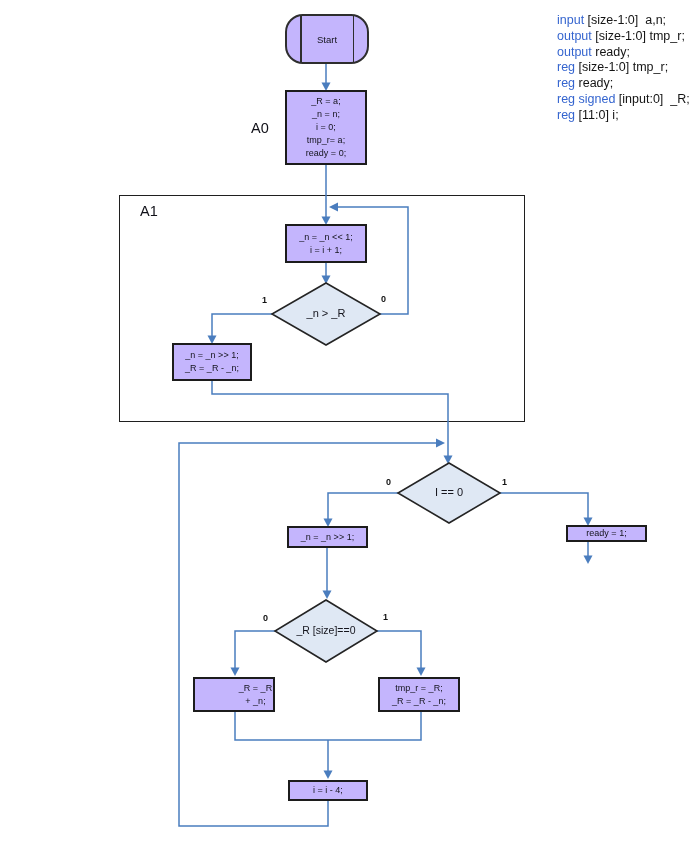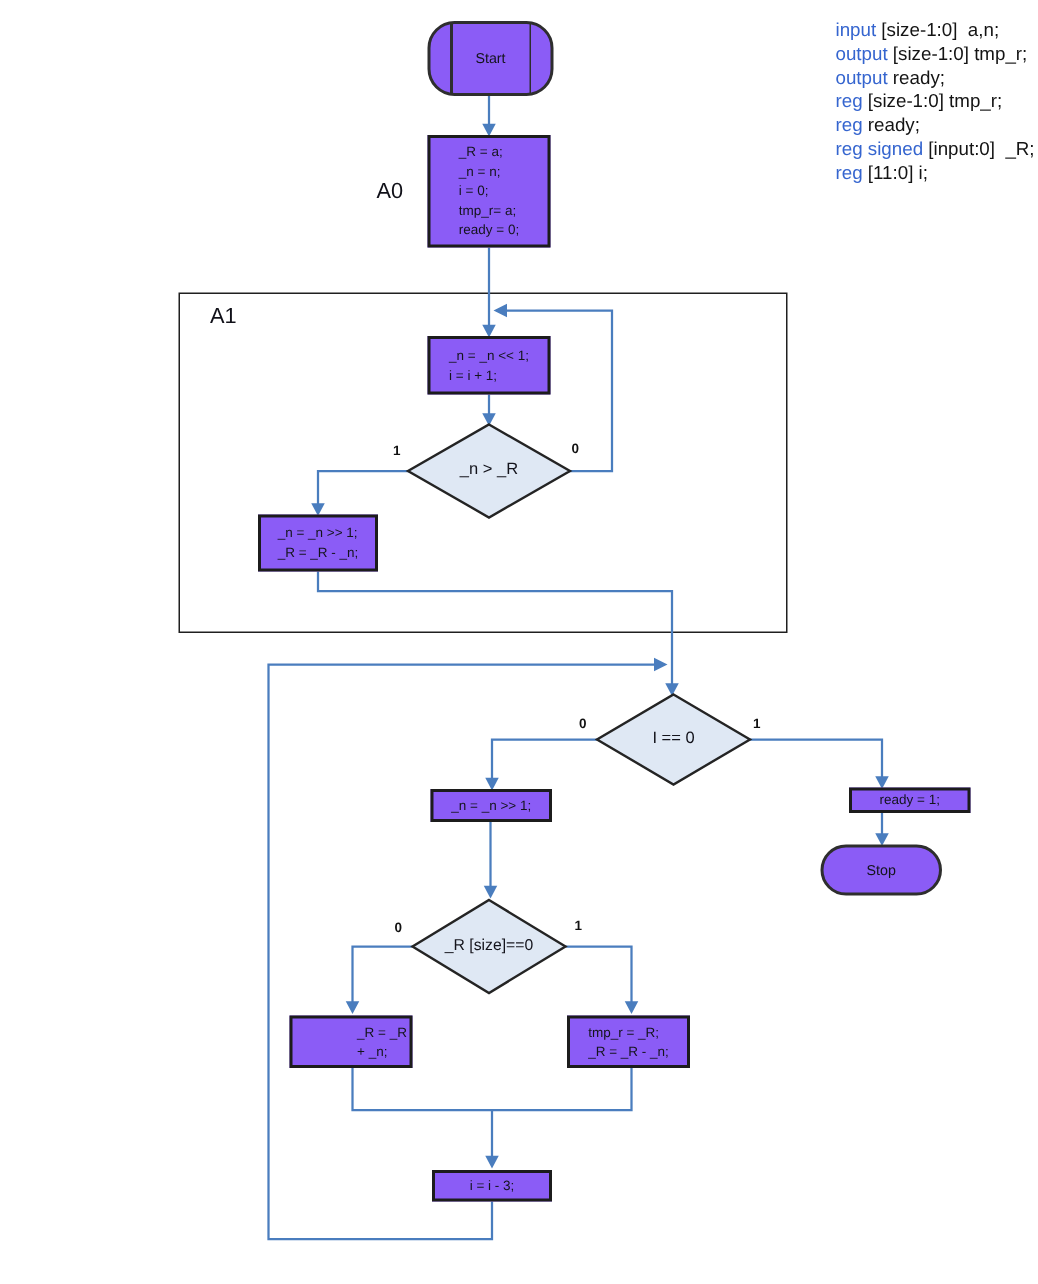--- a/index.html
+++ b/index.html
@@ -5,21 +5,21 @@
   html,body { margin:0; padding:0; background:#fff; }
   #screen {
     position:relative; width:692px; height:856px; background:#ffffff;
     overflow:hidden; font-family:"Liberation Sans", sans-serif; color:#16161d;
   }
   .container { position:absolute; border:1.5px solid #1f1f1f; z-index:0;text-align:center; }
   .seclabel { position:absolute; font-size:14.5px; color:#101018; z-index:2; }
   svg.layer { position:absolute; left:0; top:0; z-index:1; }
   .node {
     position:absolute; display:flex; align-items:center; justify-content:center;
-    background:#8b5cf6; border:2px solid #1c1c1c; z-index:2;
+    text-align:center; background:#c4b5fd; border:2px solid #1c1c1c; z-index:2;
     box-sizing:border-box;
   }
   .node .txt { white-space:pre-line; font-size:9px; line-height:13px; color:#14141c; }
   .terminator { border:2px solid #2e2e2e; border-radius:18px; }
   .pill { border:2px solid #2e2e2e; border-radius:17px; }
   .chord { position:absolute; top:-1px; bottom:-1px; width:1.5px; background:#2e2e2e; }
   .dtext { position:absolute; z-index:2; text-align:center; font-size:11px; color:#14141c; }
   .blabel { position:absolute; z-index:2; font-size:9px; font-weight:bold; color:#111; }
   .code { position:absolute; left:557px; top:13px; z-index:2; }
   .code-line { white-space:pre; font-size:12.5px; line-height:15.8px; color:#141414; }
@@ -73,23 +73,20 @@
       <polygon points="449,463 500,493 449,523 398,493"></polygon>
       <polygon points="326,600 377,631 326,662 275,631"></polygon>
     </g>
   </svg>
 
   <div class="node terminator" style="left:285px; top:14px; width:84px; height:50px;">
     <div class="chord" style="left:13px;"></div>
     <div class="chord" style="right:13px;"></div>
     <div class="txt" style="font-size:9.5px;">Start</div>
   </div>
-  <div class="node pill" style="left:547px; top:563px; width:81px; height:34px;">
-    <div class="txt" style="font-size:9.5px;">Stop</div>
-  </div>
 
   <div class="seclabel" style="left:251px; top:120px;">A0</div>
   <div class="node" style="left:285px; top:90px; width:82px; height:75px;">
     <div class="txt">_R = a;
 _n = n;
 i = 0;
 tmp_r= a;
 ready = 0;</div>
   </div>
 
@@ -115,21 +112,21 @@
   <div class="blabel" style="left:263px; top:613px;">0</div>
   <div class="blabel" style="left:383px; top:612px;">1</div>
   <div class="node" style="left:193px; top:677px; width:82px; height:35px;padding-left:43px;">
     <div class="txt">_R = _R + _n;</div>
   </div>
   <div class="node" style="left:378px; top:677px; width:82px; height:35px;">
     <div class="txt">tmp_r = _R;
 _R = _R - _n;</div>
   </div>
   <div class="node" style="left:288px; top:780px; width:80px; height:21px;">
-    <div class="txt">i = i - 3;</div>
+    <div class="txt">i = i - 4;</div>
   </div>
 
   <div class="node" style="left:547px; top:525px; width:81px; height:17px;margin-left:19px;">
     <div class="txt">ready = 1;</div>
   </div>
 
   <div class="code">
     <div class="code-line"><span class="kw">input</span><span> [size-1:0]  a,n;</span></div>
     <div class="code-line"><span class="kw">output</span><span> [size-1:0] tmp_r;</span></div>
     <div class="code-line"><span class="kw">output</span><span> ready;</span></div>

